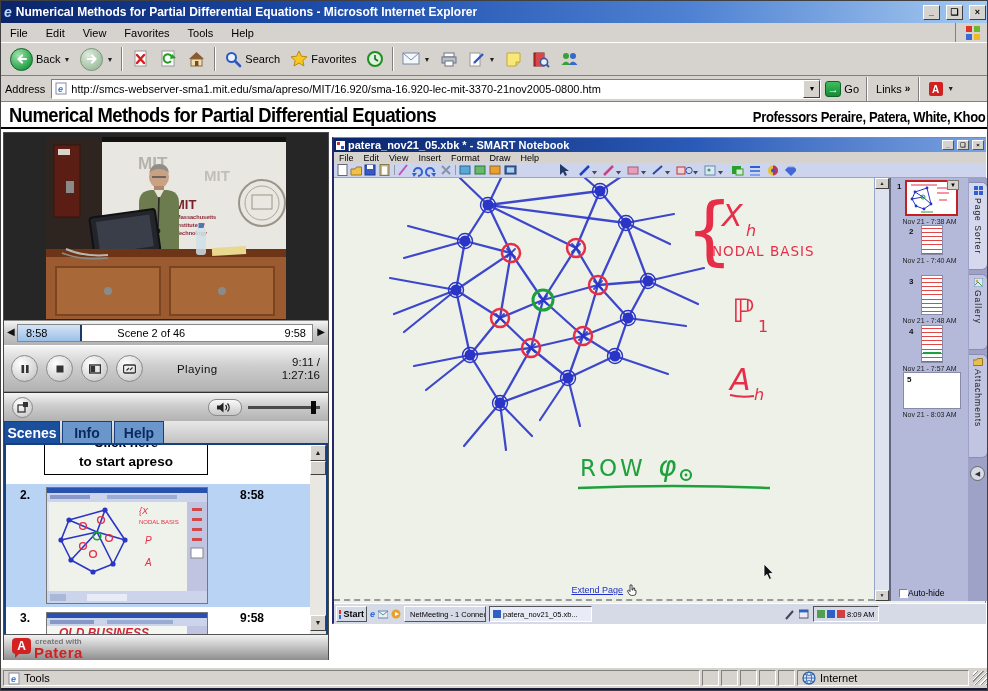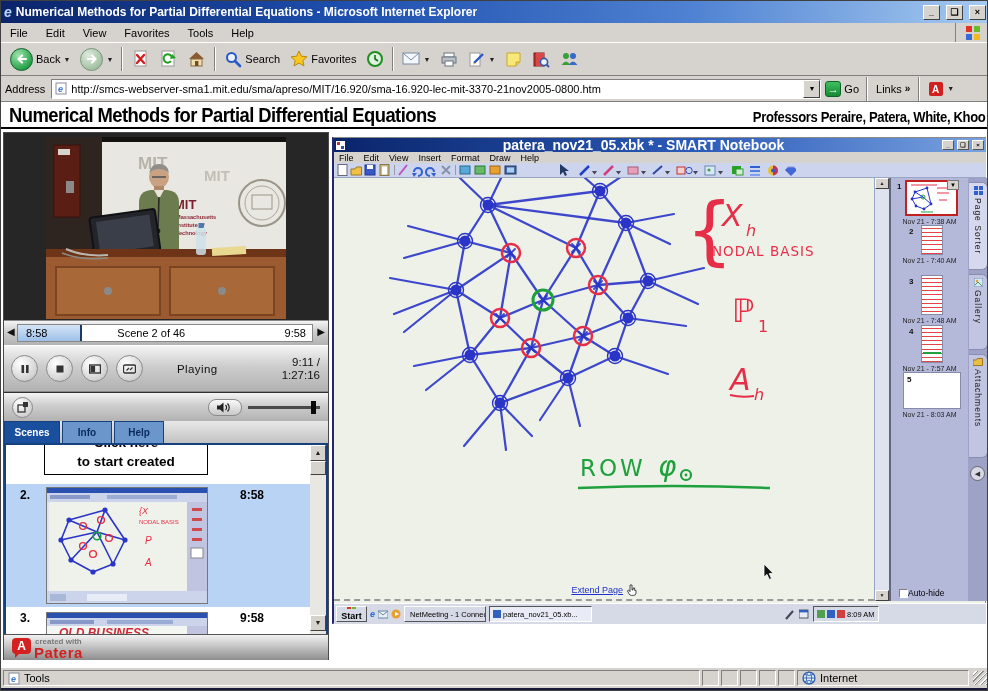--- a/index.html
+++ b/index.html
@@ -41,40 +41,40 @@
   .controls{left:0;top:212px;width:324px;height:47px;border-top:1px solid #fff;border-bottom:1px solid #8a8a8a;display:flex;align-items:center;padding-left:7px;gap:8px;}
   .pbtn{width:27px;height:27px;border-radius:50%;background:radial-gradient(circle at 35% 30%,#ffffff,#d2d2d2 70%,#b5b5b5);border:1px solid #8a8a8a;display:flex;align-items:center;justify-content:center;}
   .ptext{font-size:11.5px;letter-spacing:.4px;color:#111;}
   .ptimes{margin-left:auto;text-align:right;font-size:11.5px;line-height:13px;padding-right:8px;color:#111;}
   .volrow{left:0;top:260px;width:324px;height:28px;display:flex;align-items:center;padding:0 8px;}
   .smbtn{width:21px;height:21px;border-radius:50%;background:radial-gradient(circle at 35% 30%,#fff,#cfcfcf 75%);border:1px solid #8a8a8a;display:flex;align-items:center;justify-content:center;}
   .spk{margin-left:auto;width:34px;height:17px;border-radius:8px;background:linear-gradient(#fafafa,#c8c8c8);border:1px solid #8a8a8a;display:flex;align-items:center;justify-content:center;}
   .vtrack{width:72px;height:3px;background:#4a4a4a;margin-left:6px;position:relative;}
   .vhandle{position:absolute;right:4px;top:-5px;width:5px;height:13px;background:#0a0a0a;}
   .tabsrow{left:0;top:288px;width:324px;height:22px;background:linear-gradient(#e8e8e8,#c2c2c2);display:flex;}
-  .ptab{height:22px;display:flex;align-items:center;justify-content:center;font-weight:bold;font-size:10px;border:1px solid #17407e;border-bottom:none;}
+  .ptab{height:22px;display:flex;align-items:center;justify-content:center;font-weight:bold;font-size:14px;border:1px solid #17407e;border-bottom:none;}
   .ptab.active{background:#1a4f9e;color:#fff;width:56px;}
   .ptab.idle{background:#6b96cc;color:#0a2a5e;width:50px;margin-left:2px;}
   .scenelist{left:0;top:310px;width:324px;height:191px;background:#fff;border-left:2px solid #17407e;border-right:2px solid #17407e;border-top:2px solid #17407e;overflow:hidden;}
   .clickbox{position:absolute;left:38px;top:-16px;width:164px;height:46px;border:1px solid #000;background:#fff;text-align:center;font-size:13.5px;font-weight:bold;line-height:19px;padding-top:3px;}
   .srow{position:absolute;left:0;width:304px;}
   .snum{position:absolute;left:14px;top:4px;font-weight:bold;font-size:12px;}
   .stime{position:absolute;left:234px;top:4px;font-weight:bold;font-size:12px;}
   .sthumb{position:absolute;left:40px;top:3px;border:1px solid #777;}
   .lscroll{position:absolute;right:0;top:0;width:16px;height:189px;background:#e9e7e2;}
   .sbtn{position:absolute;left:0;width:16px;height:16px;background:#d6d3ce;border:1px solid;border-color:#fff #404040 #404040 #fff;font-size:7px;text-align:center;line-height:14px;color:#222;}
   .apresobar{left:0;top:501px;width:324px;height:26px;background:linear-gradient(#f2f2f2,#8e8e8e);border-top:1px solid #555;}
   .abub{position:absolute;left:8px;top:3px;width:19px;height:16px;background:#d42020;border-radius:4px;color:#fff;font-weight:bold;font-size:12px;text-align:center;line-height:16px;}
   .abub:after{content:"";position:absolute;left:3px;bottom:-4px;border:4px solid transparent;border-top-color:#d42020;border-left-color:#d42020;}
   .acw{position:absolute;left:31px;top:2px;font-size:8px;font-weight:bold;color:#777;}
   .abrand{position:absolute;left:30px;top:9px;font-size:15px;font-weight:bold;color:#d42020;letter-spacing:.5px;}
   
   .notebook{left:331px;top:8px;width:654px;height:487px;background:#edf1e8;border:1px solid #8a8a8a;border-left:2px solid #26266a;}
   .nb-title{left:0;top:0;width:652px;height:14px;background:linear-gradient(90deg,#0a246a,#2a5ab8 55%,#7aa2e0);display:flex;align-items:center;gap:3px;padding:0 2px;}
-  .nb-title-text{color:#fff;font-weight:bold;font-size:14px;flex:1;white-space:nowrap;text-align:center;}
+  .nb-title-text{color:#fff;font-weight:bold;font-size:11px;flex:1;white-space:nowrap;}
   .nwb{width:12px;height:10px;background:#d6d3ce;border:1px solid;border-color:#fff #555 #555 #fff;font-size:6px;line-height:8px;text-align:center;font-weight:bold;}
   .nb-menu{left:0;top:14px;width:652px;height:11px;background:#d6d3ce;display:flex;align-items:center;}
   .nb-menuitem{font-size:9px;padding:0 5px;}
   .nb-tools{left:0;top:25px;width:652px;height:15px;background:#ccd4ee;border-bottom:1px solid #9aa4c4;display:flex;align-items:center;padding-left:2px;}
   .nb-canvas{left:0;top:40px;width:540px;height:423px;background:#edf1e8;border-bottom:2px dashed #999;}
   .extend{position:absolute;left:0;bottom:3px;width:100%;text-align:center;font-size:9px;}
   .extend span{color:#2030c8;text-decoration:underline;}
   .nb-cscroll{left:540px;top:40px;width:15px;height:423px;background:#dfe3ef;border-left:1px solid #9aa4c4;}
   .nb-div{left:555px;top:40px;width:2px;height:423px;background:#606680;}
   .sidebar{left:557px;top:40px;width:77px;height:423px;background:#b5b9d9;}
@@ -84,21 +84,21 @@
   .pcap{position:absolute;width:77px;left:0;text-align:center;font-size:7px;color:#222;}
   .redlines{background:repeating-linear-gradient(180deg,#fff 0px,#fff 1.6px,#e04848 1.6px,#e04848 2.6px,#fff 2.6px,#fff 4.2px);}
   .pdd{position:absolute;width:12px;height:10px;background:#d6d3ce;border:1px solid #777;font-size:6px;text-align:center;line-height:8px;}
   .tabstrip{left:634px;top:40px;width:20px;height:423px;background:#9ea2c6;}
   .vtab{position:absolute;left:1px;width:19px;background:#c2c5e2;border:1px solid #8a8eae;border-left:none;border-radius:0 6px 6px 0;display:flex;flex-direction:column;align-items:center;padding-top:3px;gap:3px;}
   .vtab.active{background:#d6d9ee;}
   .vtab-label{writing-mode:vertical-rl;font-size:8.5px;letter-spacing:1px;color:#222;}
   .autohide{position:absolute;left:8px;top:410px;display:flex;align-items:center;font-size:8.5px;}
   .chk{width:9px;height:9px;background:#fff;border:1px solid;border-color:#808080 #fff #fff #808080;}
   .nb-taskbar{left:0;top:465px;width:652px;height:21px;background:#d6d9e6;border-top:1px solid #fff;display:flex;align-items:center;padding:0 2px;gap:3px;}
-  .startbtn{width:31px;height:16px;background:#d6d9e6;border:1px solid;border-color:#fff #555 #555 #fff;display:flex;align-items:center;gap:2px;padding:0 2px;font-size:9px;font-weight:bold;flex-direction:column;}
+  .startbtn{width:31px;height:16px;background:#d6d9e6;border:1px solid;border-color:#fff #555 #555 #fff;display:flex;align-items:center;gap:2px;padding:0 2px;font-size:9px;font-weight:bold;}
   .taskbtn{height:16px;border:1px solid;border-color:#fff #555 #555 #fff;display:flex;align-items:center;gap:2px;padding:0 3px;font-size:7.5px;white-space:nowrap;overflow:hidden;}
   .taskbtn.pressed{border-color:#555 #fff #fff #555;background:#e9ecf6;}
   .tray{height:16px;border:1px solid;border-color:#555 #fff #fff #555;display:flex;align-items:center;gap:2px;padding:0 3px;font-size:7.5px;}
   .ti{width:8px;height:8px;display:inline-block;}
   
   .statusbar{left:0;top:667px;width:988px;height:20px;background:#d6d3ce;display:flex;align-items:center;padding:1px 2px;gap:2px;}
   .sp{border:1px solid;border-color:#808080 #fff #fff #808080;height:16px;display:flex;align-items:center;font-size:11px;padding:0 4px;gap:4px;}
   .grip{width:14px;height:14px;background:repeating-linear-gradient(135deg,#d6d3ce 0 2px,#fff 2px 3px,#8a8a8a 3px 4px);margin-left:2px;}
   .botline{left:0;top:687px;width:988px;height:4px;background:#1a1a3a;}
 </style>
@@ -389,21 +389,21 @@
 
       <div class="abs tabsrow">
         <span class="ptab active">Scenes</span>
         <span class="ptab idle">Info</span>
         <span class="ptab idle">Help</span>
       </div>
 
       <div class="abs scenelist">
         <div class="clickbox">
           <span style="display:block;">Click here</span>
-          <span style="display:block;">to start created</span>
+          <span style="display:block;">to start apreso</span>
         </div>
 
         <div class="srow" style="top:39px;height:123px;background:#b9d3f5;">
           <span class="snum">2.</span>
           <svg class="sthumb" width="162" height="117">
             <rect width="162" height="117" fill="#dfe4ee"></rect>
             <rect x="0" y="0" width="162" height="5" fill="#2a50b0"></rect>
             <rect x="0" y="5" width="162" height="9" fill="#ccd4ec"></rect>
             <rect x="3" y="7" width="40" height="4" fill="#8898c8"></rect>
               <rect x="60" y="7" width="70" height="4" fill="#9aabd4"></rect>

